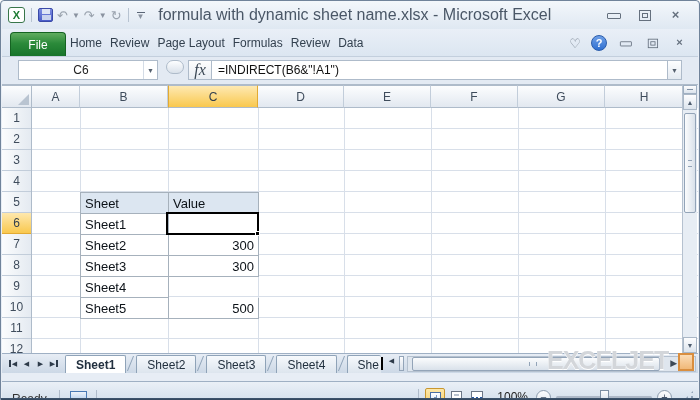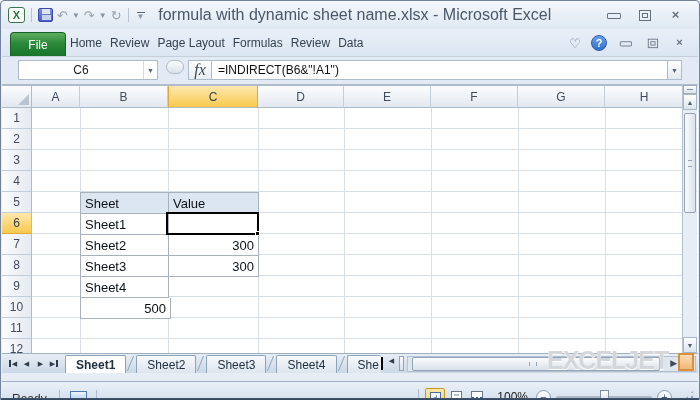--- a/index.html
+++ b/index.html
@@ -290,20 +290,21 @@
           <div class="tc c2 num">300</div>
         </div>
         <div class="trow">
           <div class="tc c1">Sheet3</div>
           <div class="tc c2 num">300</div>
         </div>
         <div class="trow">
           <div class="tc c1">Sheet4</div>
         </div>
         <div class="trow">
+          <div class="tc c1">Sheet5</div>
           <div class="tc c2 num">500</div>
         </div>
       </div>
 
       <div id="sel-box">
         <div id="fill-handle"></div>
       </div>
     </div>
   </div>
 

